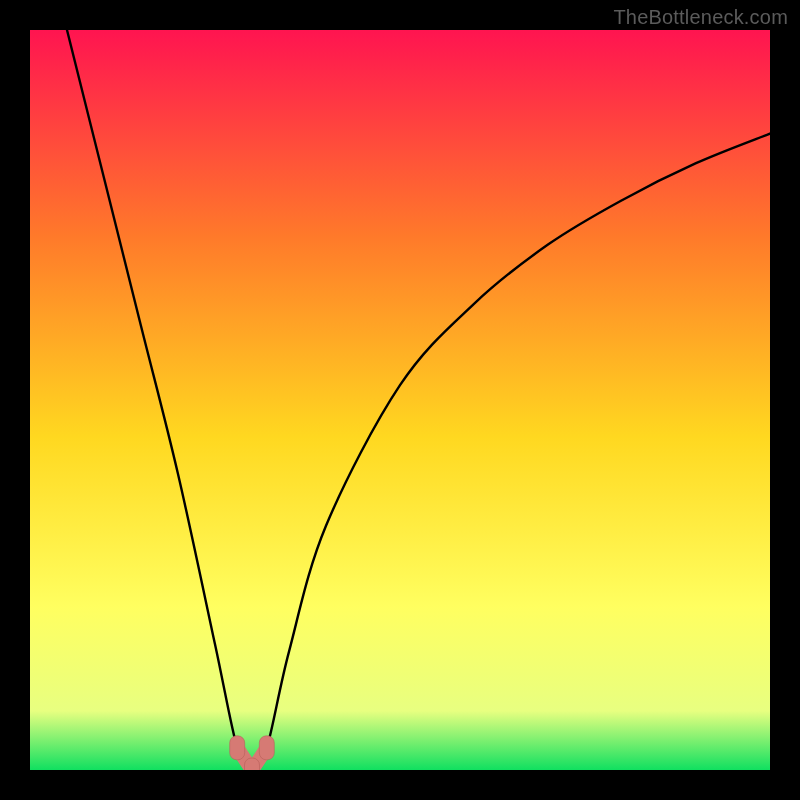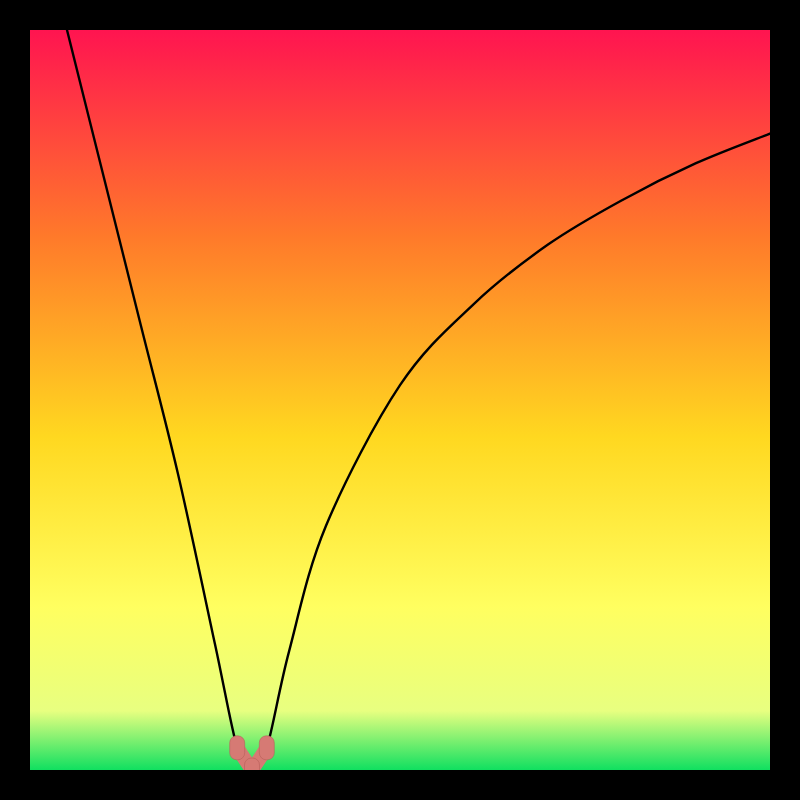--- a/index.html
+++ b/index.html
@@ -43,20 +43,21 @@
   .marker {
     fill: #d67a74;
     stroke: #b05a55;
     stroke-width: 0.5;
   }
 </style>
 </head>
 <body>
 
 <div class="frame">
+  <div class="watermark">TheBottleneck.com</div>
   <div class="plot">
     <svg id="plot-svg" viewBox="0 0 740 740">
       <defs>
         <linearGradient id="bg-grad" x1="0" y1="0" x2="0" y2="1">
           <stop id="g0" offset="0%" stop-color="#ff1450"></stop>
           <stop id="g1" offset="28%" stop-color="#ff7a2a"></stop>
           <stop id="g2" offset="55%" stop-color="#ffd820"></stop>
           <stop id="g3" offset="78%" stop-color="#ffff60"></stop>
           <stop id="g4" offset="92%" stop-color="#e8ff80"></stop>
           <stop id="g5" offset="100%" stop-color="#10e060"></stop>

